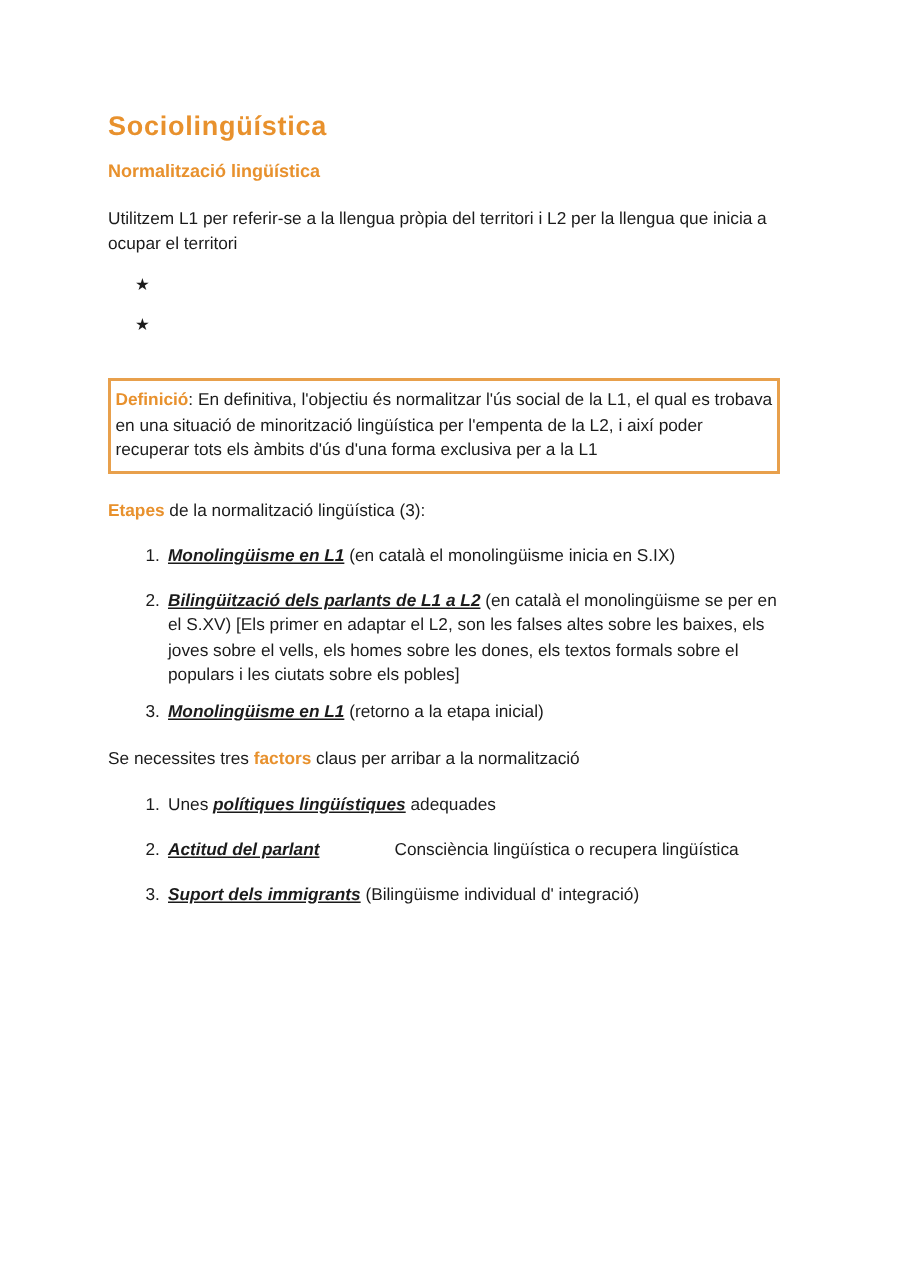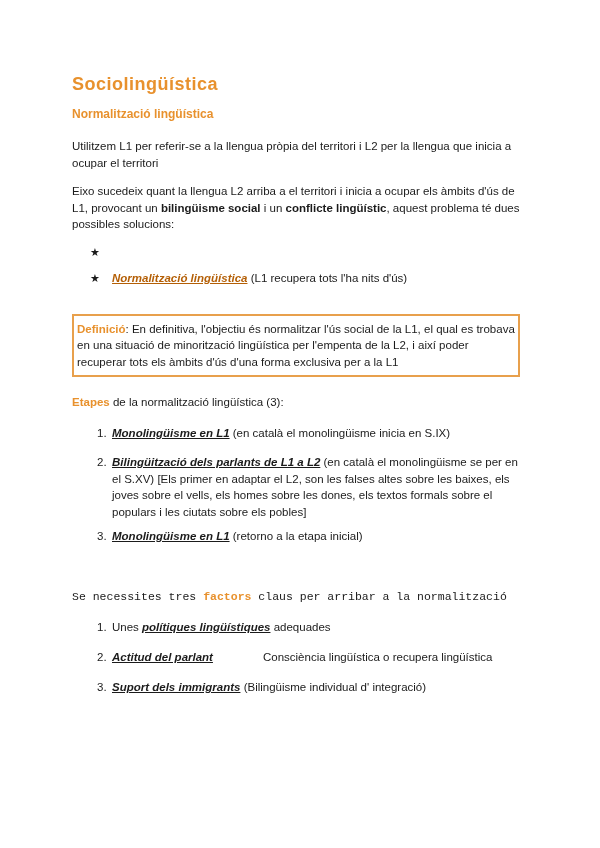--- a/index.html
+++ b/index.html
@@ -35,21 +35,21 @@
     font-weight:bold; font-style:italic; text-decoration:underline;
   }
   .term.orange { color:var(--term-dark-orange, #b45f06); }
   .def-box {
     margin-top:27px;
     border:2px solid var(--box-border-orange, #e8a04c);
     padding:5px 3px;
   }
   .def-label { color:var(--heading-orange, #e8912d); font-weight:bold; }
   .lead-line { margin-top:17px; }
-  .lead-line.factors-lead { margin-top:44px;font-family:Liberation Mono, monospace; }
+  .lead-line.factors-lead { margin-top:15px; }
   .lead-orange { color:var(--heading-orange, #e8912d); font-weight:bold; }
   .num-list { }
   .num-item { display:flex; margin-top:13px; }
   .num-item.first { margin-top:14px; }
   .num-item.tight { margin-top:8px; }
   .num-item.fgap { margin-top:13.5px; }
   .num-item .num { flex:0 0 auto; width:15px; margin-left:25px; }
   .num-item .content { flex:1 1 auto; }
   .tab-space { display:inline-block; width:50px; }
 </style>
@@ -59,29 +59,27 @@
 <div class="page">
 
   <h1 class="doc-title">Sociolingüística</h1>
 
   <h2 class="doc-heading">Normalització lingüística</h2>
 
   <p class="body-para">
     <span>Utilitzem L1 per referir-se a la llengua pròpia del territori i L2 per la llengua que inicia a ocupar el territori</span>
   </p>
 
-  <p class="body-para p2"><span>Eixo sucedeix quant la llengua L2 arriba a el territori i inicia a ocupar els àmbits d'ús de L1, provocant un </span><b class="inline-bold">bilingüisme social</b><span> i un </span><b class="inline-bold">conflicte lingüístic</b><span>, aquest problema té dues possibles solucions:</span></p>
 
   <div class="star-list">
     <div class="star-item first">
       <span class="star">★</span>
     </div>
     <div class="star-item">
       <span class="star">★</span>
-      <span class="content"><span class="term orange">Normalització lingüística</span><span> (L1 recupera tots l'ha nits d'ús)</span></span>
     </div>
   </div>
 
   <div class="def-box">
     <span class="def-label">Definició</span><span>: En definitiva, l'objectiu és normalitzar l'ús social de la L1, el qual es trobava en una situació de minorització lingüística per l'empenta de la L2, i així poder recuperar tots els àmbits d'ús d'una forma exclusiva per a la L1</span>
   </div>
 
   <p class="lead-line"><span class="lead-orange">Etapes</span><span> de la normalització lingüística (3):</span></p>
 
   <div class="num-list">

